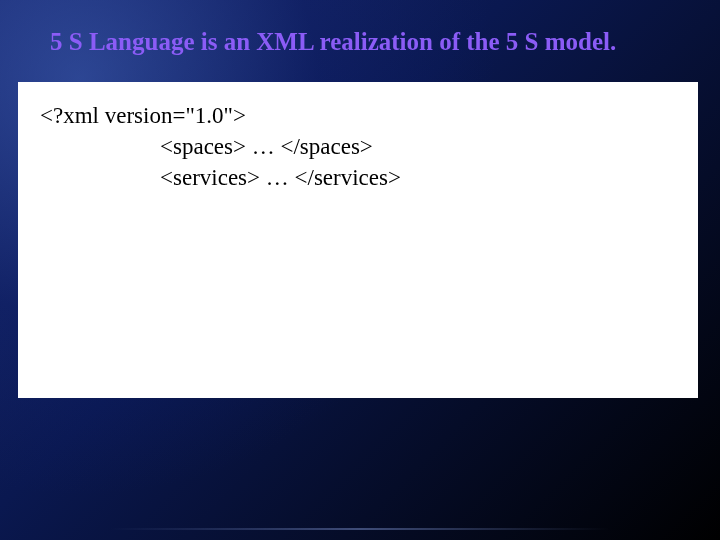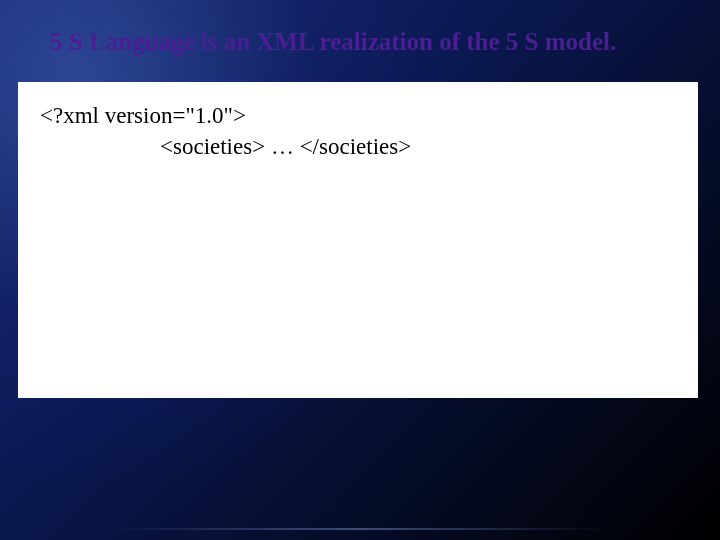--- a/index.html
+++ b/index.html
@@ -22,21 +22,21 @@
       height: 600px;
       background: radial-gradient(circle at 30% 30%, rgba(80,120,220,0.4) 0%, rgba(20,40,140,0.2) 40%, transparent 70%);
     }
     .title {
       position: absolute;
       top: 28px;
       left: 50px;
       font-family: "Times New Roman", serif;
       font-size: 25px;
       font-weight: bold;
-      color: #4c1d95;
+      color: #8b5cf6;
       z-index: 10;
     }
     .code-box {
       position: absolute;
       top: 82px;
       left: 18px;
       width: 680px;
       height: 316px;
       background: #ffffff;
       padding: 18px 12px 12px 22px;
@@ -63,16 +63,17 @@
     }
   </style>
 </head>
 <body>
 <div class="radial-overlay"></div>
 
 <div class="title">5 S Language is an XML realization of the 5 S model.</div>
 
 <div class="code-box">
   <div class="code-line">&lt;?xml version="1.0"&gt;</div>
-  <div class="code-line indent">&lt;societies&gt; … &lt;/societies&gt;</div>
+  <div class="code-line indent">&lt;spaces&gt; … &lt;/spaces&gt;</div>
+  <div class="code-line indent">&lt;services&gt; … &lt;/services&gt;</div>
 </div>
 
 <div class="bottom-divider"></div>
 
 </body></html>

